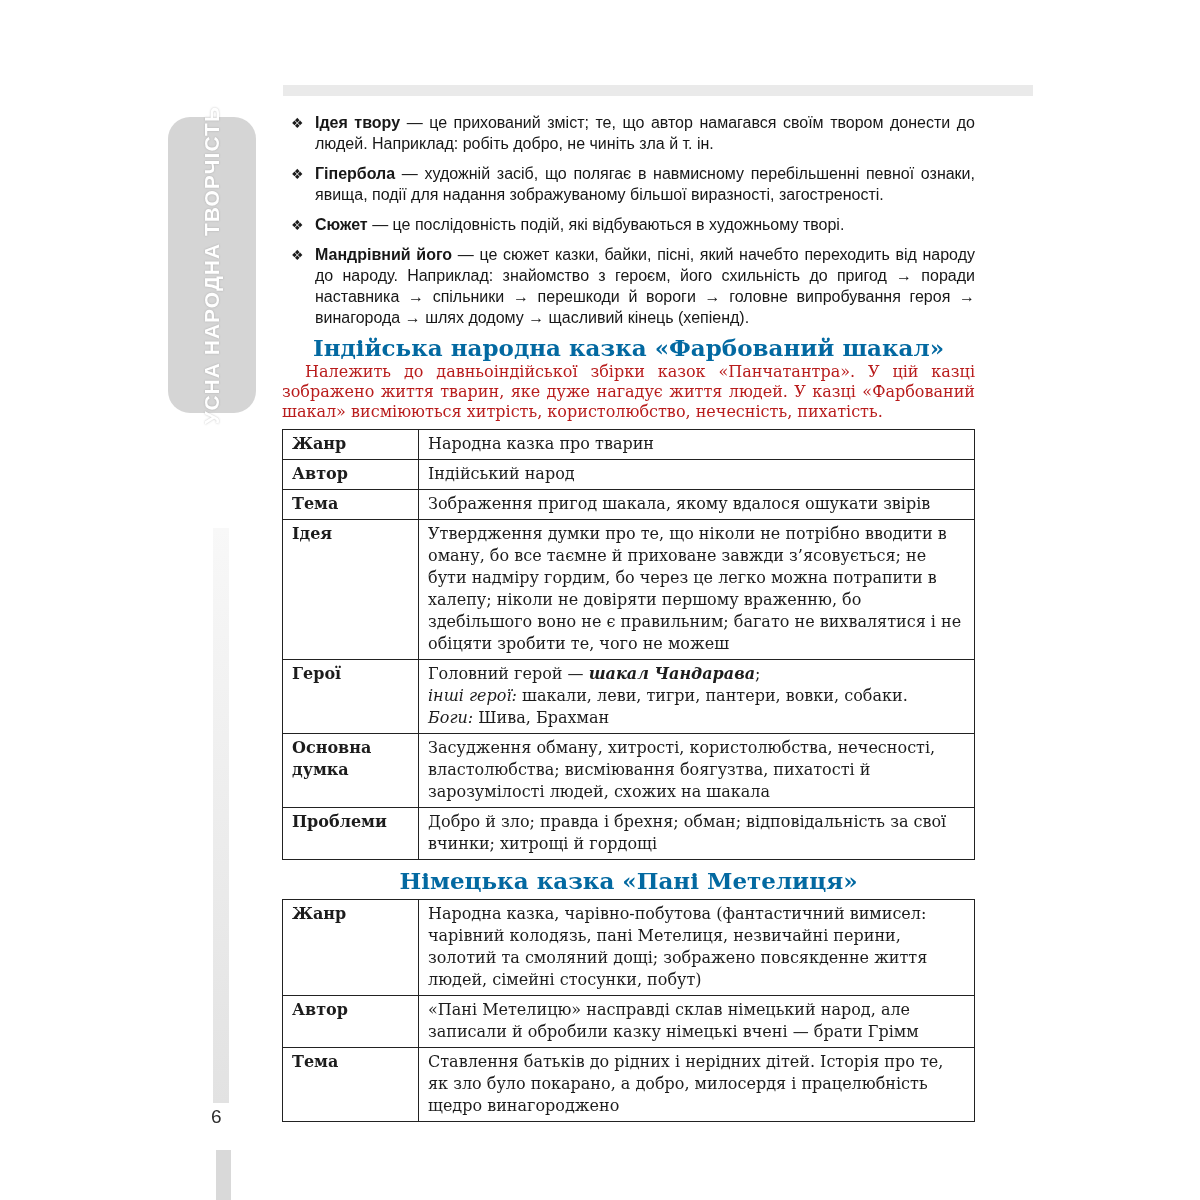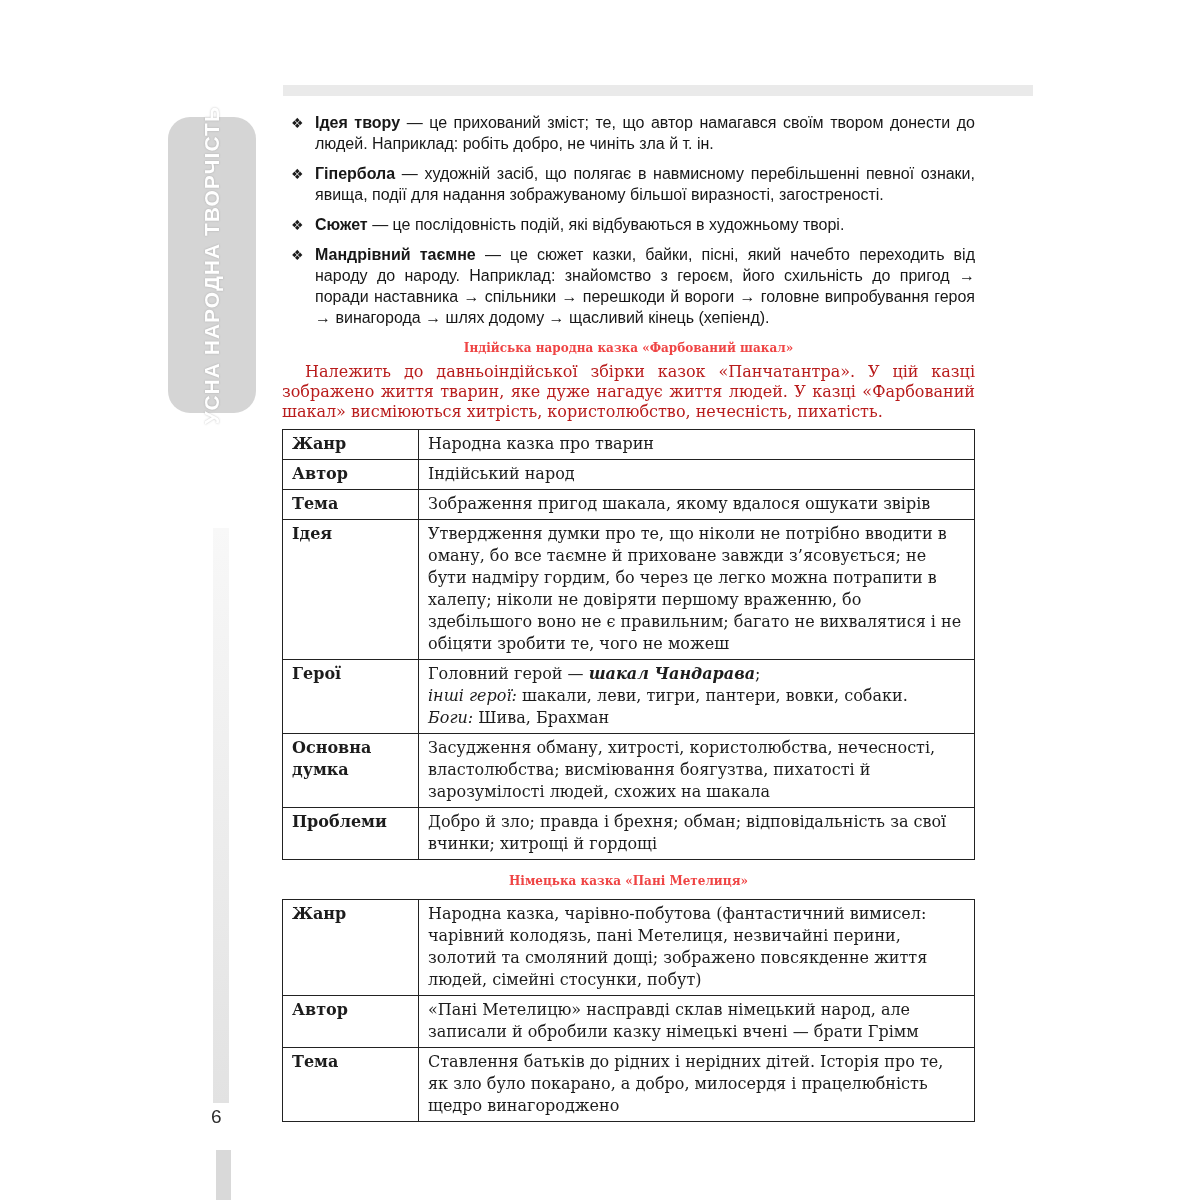--- a/index.html
+++ b/index.html
@@ -80,24 +80,24 @@
     position: absolute;
     left: 9px; top: 1px;
     font-family: "DejaVu Sans", sans-serif;
     font-size: 14px;
     color: #1c1c1c;
   }
   .def-term { font-weight: bold; }
   .section-title {
     font-family: "DejaVu Serif", serif;
     font-weight: bold;
-    font-size: 12px;
+    font-size: 23px;
     line-height: 22px;
     text-align: center;
-    color: #ef4444;
+    color: #0369a1;
     margin: 7px 0 3px 0;
   }
   .section-title.second { margin-top: 10px; }
   .intro {
     font-family: "DejaVu Serif", serif;
     font-size: 16px;
     line-height: 20px;
     text-align: justify;
     text-indent: 23px;
     margin: 0;
@@ -153,21 +153,21 @@
         <span class="def-term">Гіпербола</span>
         <span>— художній засіб, що полягає в навмисному перебільшенні певної ознаки, явища, події для надання зображуваному більшої виразності, загостреності.</span>
       </div>
       <div class="def-item">
         <span class="def-bullet">❖</span>
         <span class="def-term">Сюжет</span>
         <span>— це послідовність подій, які відбуваються в художньому творі.</span>
       </div>
       <div class="def-item">
         <span class="def-bullet">❖</span>
-        <span class="def-term">Мандрівний таємне</span>
+        <span class="def-term">Мандрівний його</span>
         <span>— це сюжет казки, байки, пісні, який начебто переходить від народу до народу. Наприклад: знайомство з героєм, його схильність до пригод → поради наставника → спільники → перешкоди й вороги → головне випробування героя → винагорода → шлях додому → щасливий кінець (хепіенд).</span>
       </div>
     </div>
 
     <div class="section-title">Індійська народна казка «Фарбований шакал»</div>
     <p class="intro">Належить до давньоіндійської збірки казок «Панчатантра». У цій казці зображено життя тварин, яке дуже нагадує життя людей. У казці «Фарбований шакал» висміюються хитрість, користолюбство, нечесність, пихатість.</p>
 
     <table class="info">
       <tbody>
         <tr>

